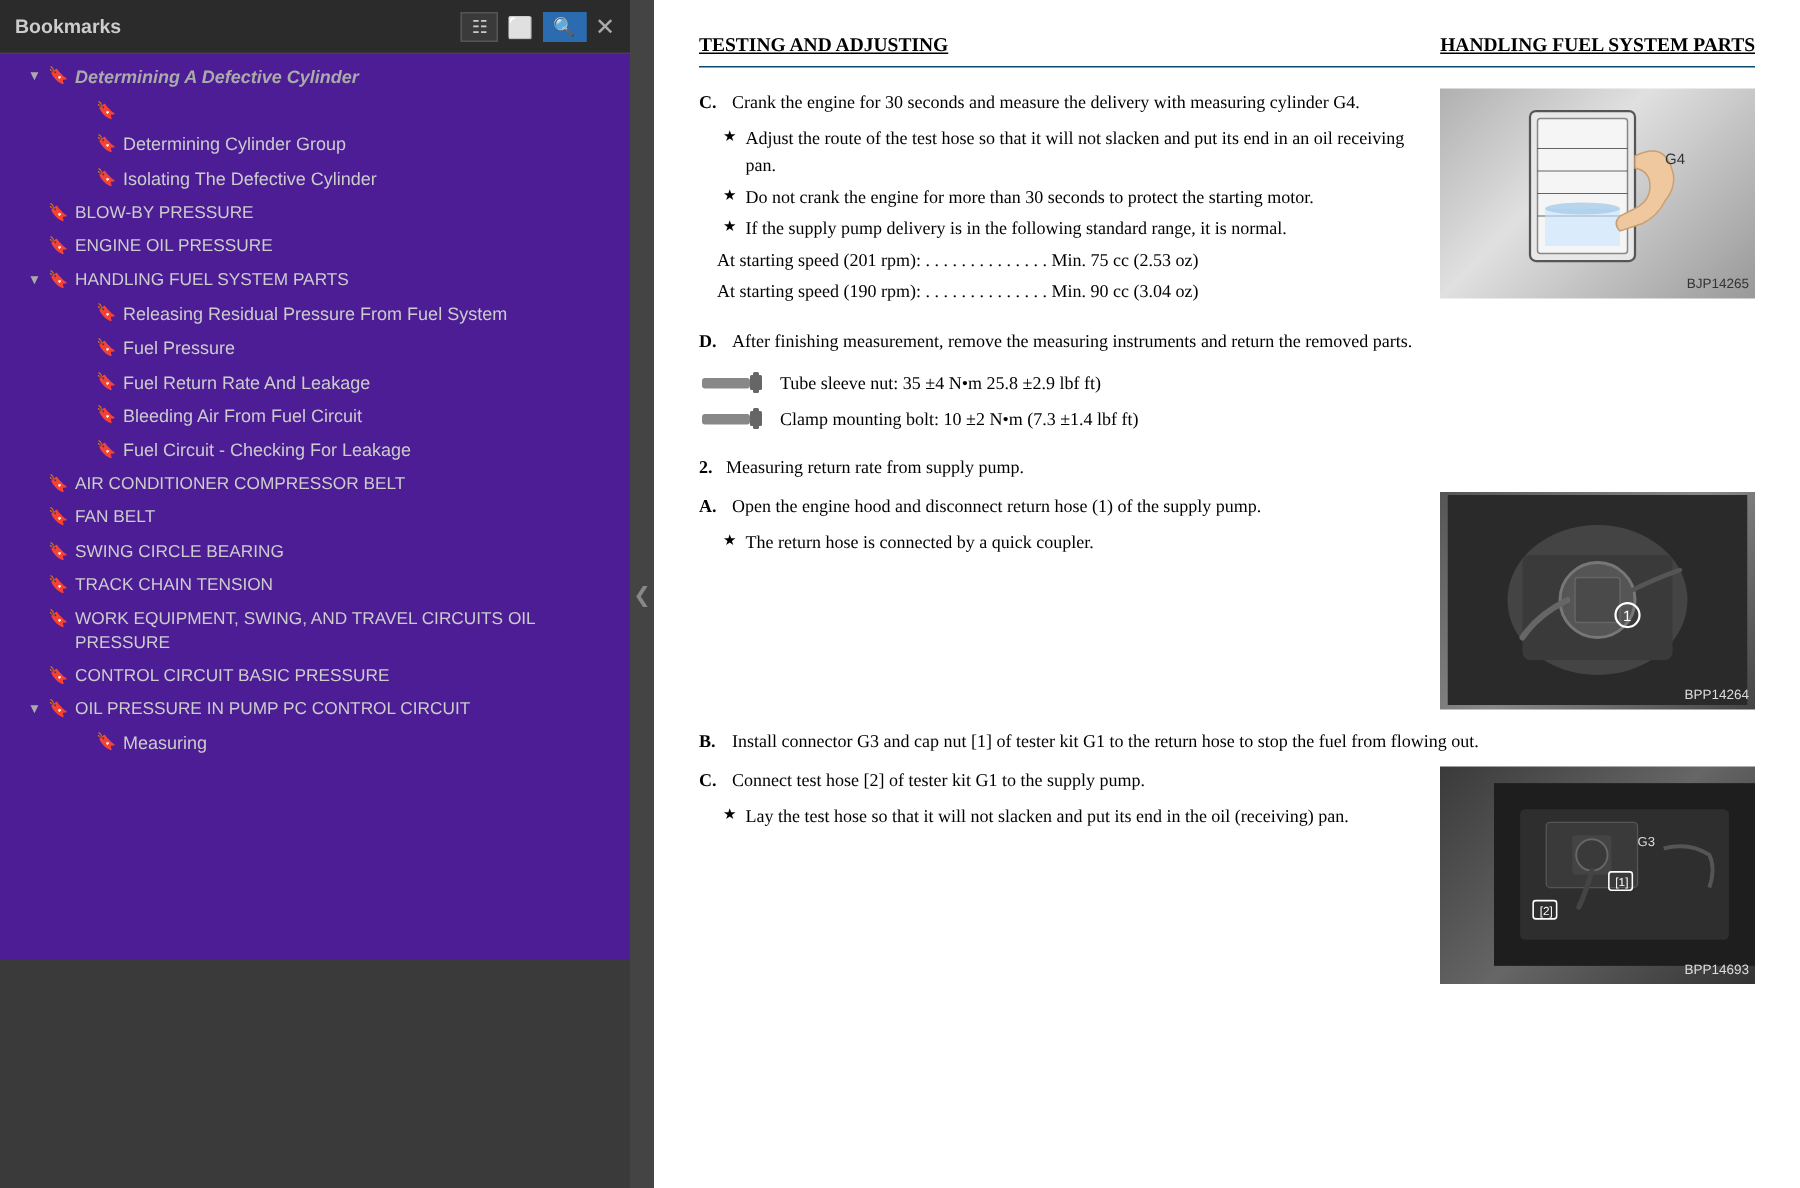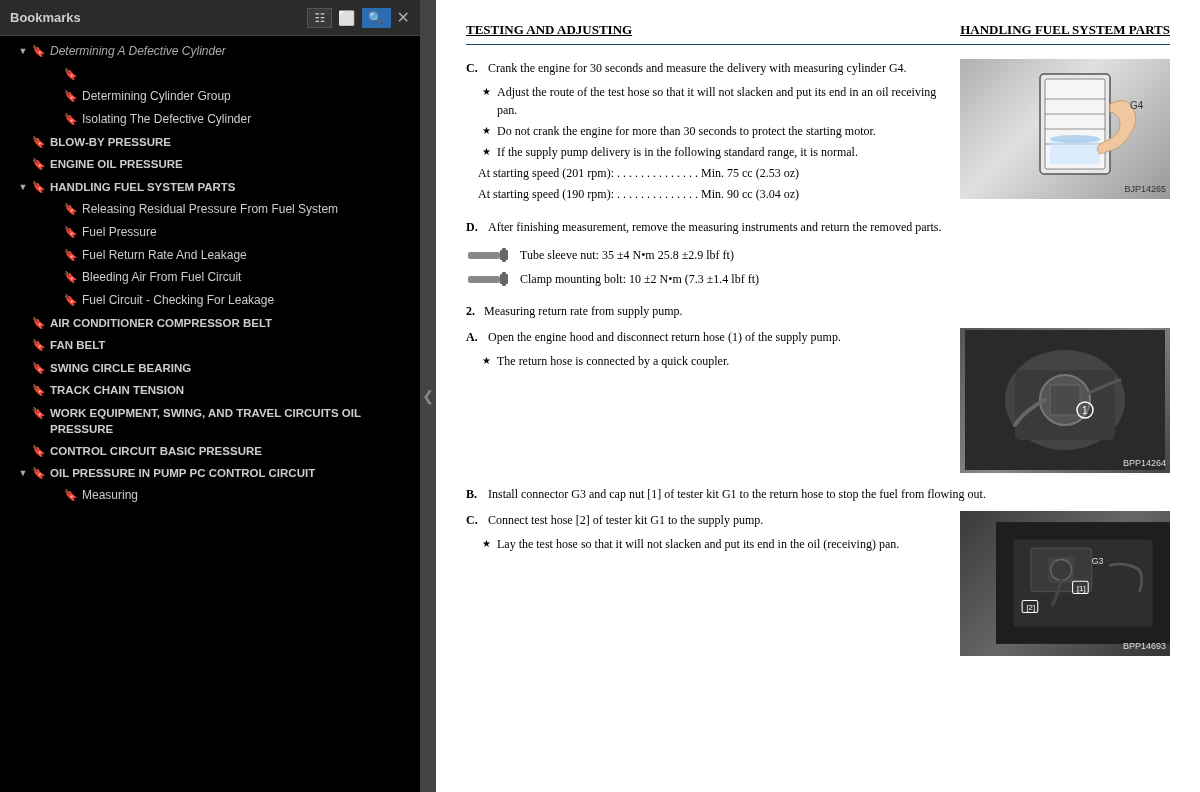--- a/index.html
+++ b/index.html
@@ -2,25 +2,25 @@
 <html><head>
   <meta charset="utf-8">
   <style>
     * { box-sizing: border-box; margin: 0; padding: 0; }
     body { font-family: Arial, sans-serif; font-size: 12px; background: #3a3a3a; display: flex; width: 1200px; height: 792px; overflow: hidden; }
 
     
     .sidebar {
       width: 420px;
       min-width: 420px;
-      background: #000000;
+      background: #4c1d95;
       color: #ccc;
       display: flex;
       flex-direction: column;
-      height: 792px;
+      height: 640px;
       overflow: hidden;
     }
     .sidebar-header {
       background: #2b2b2b;
       padding: 6px 10px;
       display: flex;
       align-items: center;
       justify-content: space-between;
       border-bottom: 1px solid #444;
       height: 36px;
@@ -82,21 +82,21 @@
       min-width: 14px;
       margin-right: 4px;
       margin-top: 1px;
       font-size: 11px;
       color: #888;
     }
     .item-label {
       flex: 1;
     }
     .item-label.bold {
-      font-weight: bold;
+      font-weight: normal;
       text-transform: uppercase;
       font-size: 11.5px;
     }
 
     
     .arrow-down::before { content: '▼'; font-size: 9px; }
 
     
     .collapse-handle {
       width: 16px;
@@ -208,21 +208,21 @@
       <span style="color:#4a90d9;font-size:14px;">⬜</span>
       <button class="toolbar-btn" style="background:#2b6cb0;border-color:#2b6cb0;color:#fff;font-size:12px;">🔍</button>
       <button class="sidebar-close">✕</button>
     </div>
   </div>
   <div class="sidebar-content">
 
     <div class="tree-item indent-1">
       <span class="expand-icon arrow-down"></span>
       <span class="bookmark-icon">🔖</span>
-      <span class="item-label" style="color:#aaa;font-style:italic;">Determining A Defective Cylinder</span>
+      <span class="item-label" style="color:#aaa;font-style:italic;font-weight:bold;">Determining A Defective Cylinder</span>
     </div>
     <div class="tree-item indent-3">
       <span class="expand-icon"></span>
       <span class="bookmark-icon">🔖</span>
     </div>
     <div class="tree-item indent-3">
       <span class="expand-icon"></span>
       <span class="bookmark-icon">🔖</span>
       <span class="item-label">Determining Cylinder Group</span>
     </div>
@@ -341,21 +341,21 @@
           </li>
       </ul>
       <div class="spec-line">
         <span>At starting speed (201 rpm):</span> . . . . . . . . . . . . . . <span>Min. 75 cc (2.53 oz)</span>
       </div>
       <div class="spec-line">
         <span>At starting speed (190 rpm):</span> . . . . . . . . . . . . . . <span>Min. 90 cc (3.04 oz)</span>
       </div>
     </div>
     <div style="width:210px;min-width:210px;">
-      <div style="width:210px;height:140px;background:linear-gradient(135deg,#b0b0b0 0%,#e0e0e0 40%,#999 100%);position:relative;display:flex;align-items:center;justify-content:flex-end;">
+      <div style="width:210px;height:140px;background:linear-gradient(135deg,#b0b0b0 0%,#e0e0e0 40%,#999 100%);position:relative;display:flex;align-items:center;justify-content:flex-start;">
 
         <svg width="190" height="130" viewBox="0 0 190 130">
           <rect x="60" y="10" width="70" height="100" rx="4" fill="#e8e8e8" stroke="#555" stroke-width="1.5"></rect>
           <rect x="65" y="15" width="60" height="90" rx="2" fill="#f5f5f5" stroke="#888" stroke-width="1"></rect>
           <line x1="65" y1="80" x2="125" y2="80" stroke="#333" stroke-width="0.5"></line>
           <line x1="65" y1="65" x2="125" y2="65" stroke="#333" stroke-width="0.5"></line>
           <line x1="65" y1="50" x2="125" y2="50" stroke="#333" stroke-width="0.5"></line>
           <line x1="65" y1="35" x2="125" y2="35" stroke="#333" stroke-width="0.5"></line>
           <rect x="70" y="75" width="50" height="25" fill="#c8e6ff" opacity="0.6"></rect>
           <ellipse cx="95" cy="75" rx="25" ry="4" fill="#a0c8e8" opacity="0.7"></ellipse>

